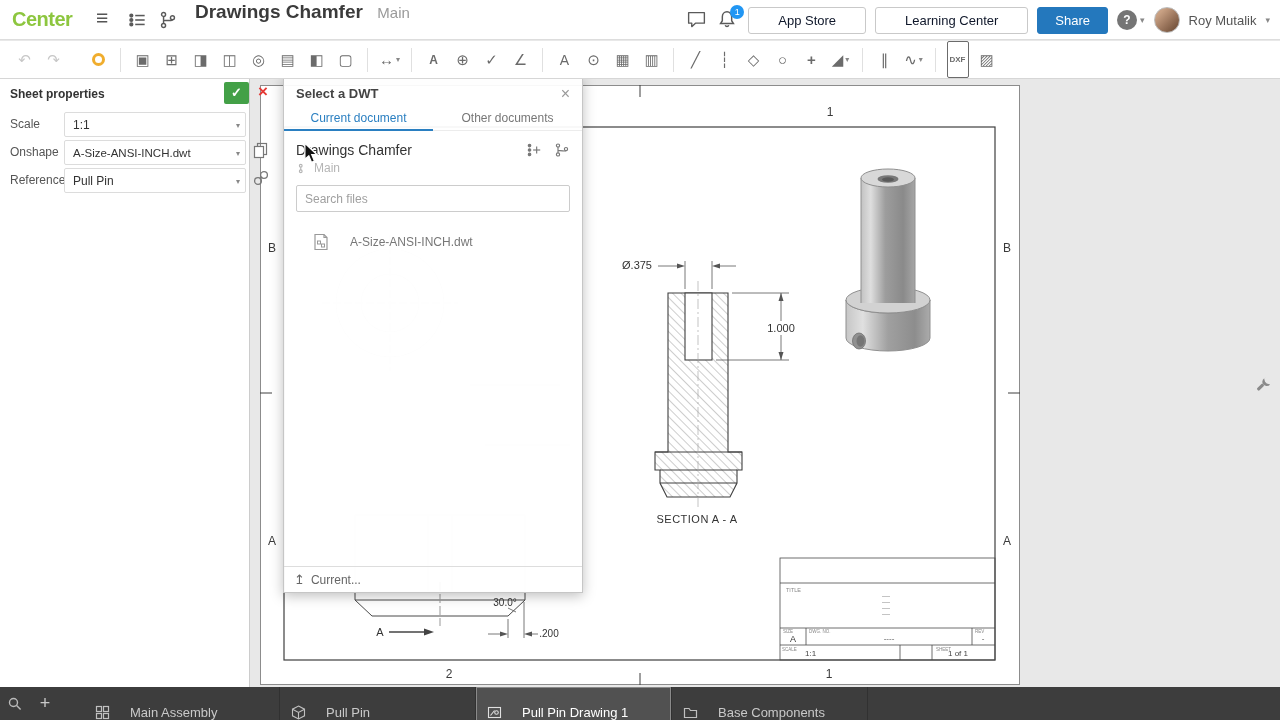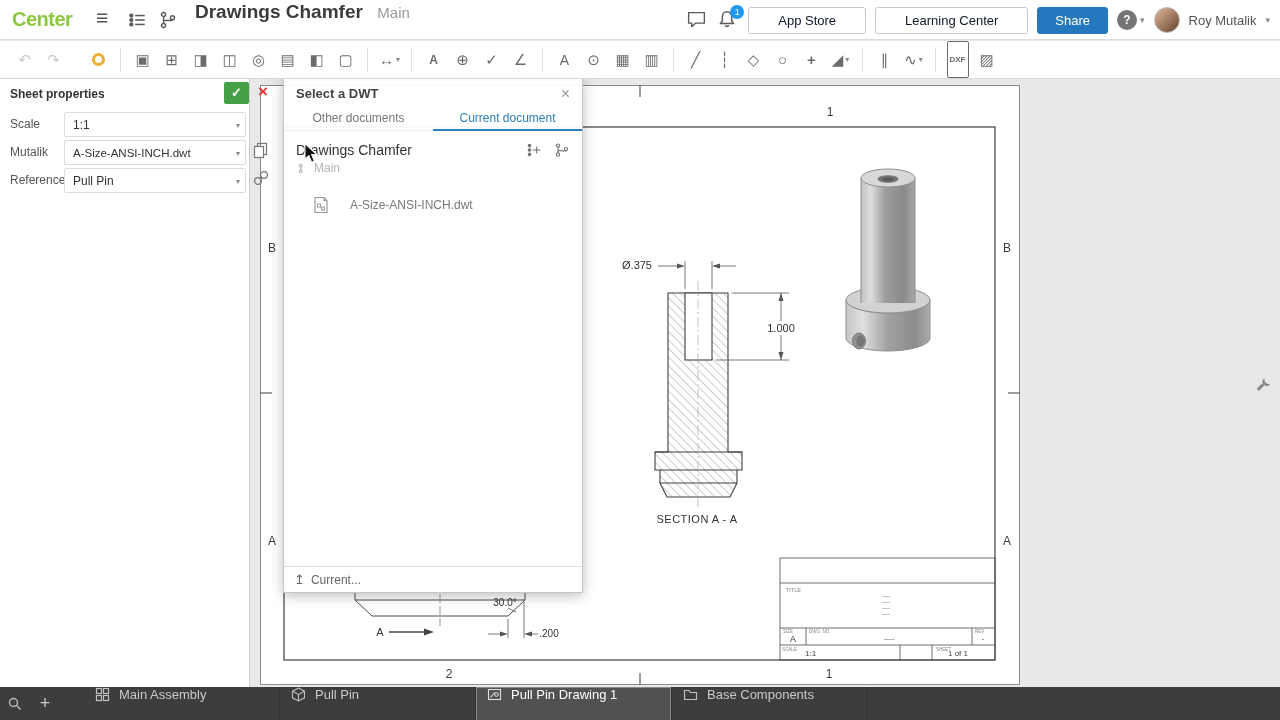--- a/index.html
+++ b/index.html
@@ -76,21 +76,21 @@
   .upglyph { font-size:13px; color:#666; }
 
   
   .cursor { position:absolute; left:303px; top:142px; z-index:50; pointer-events:none; }
 
   
   .tabsbar { position:absolute; bottom:0; left:0; width:1280px; height:33px; background:#3d3d3d; display:flex; align-items:stretch; z-index:40; }
   .bb-ic { width:30px; display:flex; align-items:center; justify-content:center; cursor:pointer; }
   .bb-plus { width:30px; color:#c9c9c9; font-size:18px; display:flex; align-items:center; justify-content:center; cursor:pointer; }
   .bb-lead { width:24px; }
-  .btab { width:196px; display:flex; align-items:flex-start; gap:9px; padding-left:11px; border-right:1px solid #313131; color:#c9c9c9; font-size:13px; cursor:pointer; white-space:nowrap; overflow:hidden; }
+  .btab { width:196px; display:flex; align-items:flex-end; gap:20px; padding-left:11px; border-right:1px solid #313131; color:#c9c9c9; font-size:13px; cursor:pointer; white-space:nowrap; overflow:hidden; }
   .btab.active { background:#515151; color:#fff; box-shadow:inset 0 1px 0 #8a8a8a, inset 1px 0 0 #8a8a8a, inset -1px 0 0 #8a8a8a; }
 
   text { font-family:"Liberation Sans", sans-serif; }
 </style>
 </head>
 <body>
 
 <div class="page">
 
   <div class="header">
@@ -368,21 +368,21 @@
     <div class="props">
       <div class="props-title">Sheet properties</div>
       <div class="check-btn">✓</div>
 
       <div class="prow-label" style="top:38px;">Scale</div>
       <div class="dselect" style="top:33px;">
         <span>1:1</span>
         <span class="sel-caret">▾</span>
       </div>
 
-      <div class="prow-label" style="top:66px;">Mutalik</div>
+      <div class="prow-label" style="top:66px;">Onshape</div>
       <div class="dselect" style="top:61px;font-size:11.5px;">
         <span>A-Size-ANSI-INCH.dwt</span>
         <span class="sel-caret">▾</span>
       </div>
 
       <div class="prow-label" style="top:94px;">Reference</div>
       <div class="dselect" style="top:89px;">
         <span>Pull Pin</span>
         <span class="sel-caret">▾</span>
       </div>
@@ -403,22 +403,22 @@
           </g>
         </svg>
     </span>
 
     <div class="modal">
       <div class="mhead">
         <span class="mtitle">Select a DWT</span>
         <span class="mclose">×</span>
       </div>
       <div class="mtabs">
+        <div class="dtab active">Current document</div>
         <div class="dtab">Other documents</div>
-        <div class="dtab active">Current document</div>
       </div>
       <div class="mbody">
         <div class="docrow">
           <span class="docname">Drawings Chamfer</span>
           <span class="docicons">
             <svg width="16" height="16" viewBox="0 0 18 18">
                 <g stroke="#777" stroke-width="1.3" fill="#777">
                   <circle cx="4" cy="4" r="1.4"></circle>
                   <circle cx="4" cy="9" r="1.4"></circle>
                   <circle cx="4" cy="14" r="1.4"></circle>
@@ -439,20 +439,21 @@
         <div class="wsrow">
           <svg width="11" height="11" viewBox="0 0 12 12">
               <g stroke="#b5b5b5" stroke-width="1.2" fill="none">
                 <circle cx="3" cy="3" r="1.5"></circle>
                 <circle cx="3" cy="9" r="1.5"></circle>
                 <path d="M3,4.5 V7.5"></path>
               </g>
             </svg>
           <span>Main</span>
         </div>
+        <input class="msearch" type="text" placeholder="Search files" style="">
         <div class="filerow">
           <svg width="20" height="20" viewBox="0 0 20 20">
             <path d="M4,2.5 H13 L16,5.5 V17.5 H4 Z" fill="none" stroke="#999" stroke-width="1.2"></path>
             <path d="M13,2.5 V5.5 H16" fill="none" stroke="#999" stroke-width="1.2"></path>
             <rect x="6.5" y="9" width="3" height="3" fill="none" stroke="#999" stroke-width="1"></rect>
             <rect x="10.5" y="12" width="3" height="3" fill="none" stroke="#999" stroke-width="1"></rect>
           </svg>
           <span class="filelabel">A-Size-ANSI-INCH.dwt</span>
         </div>
         <div class="mspacer"></div>

